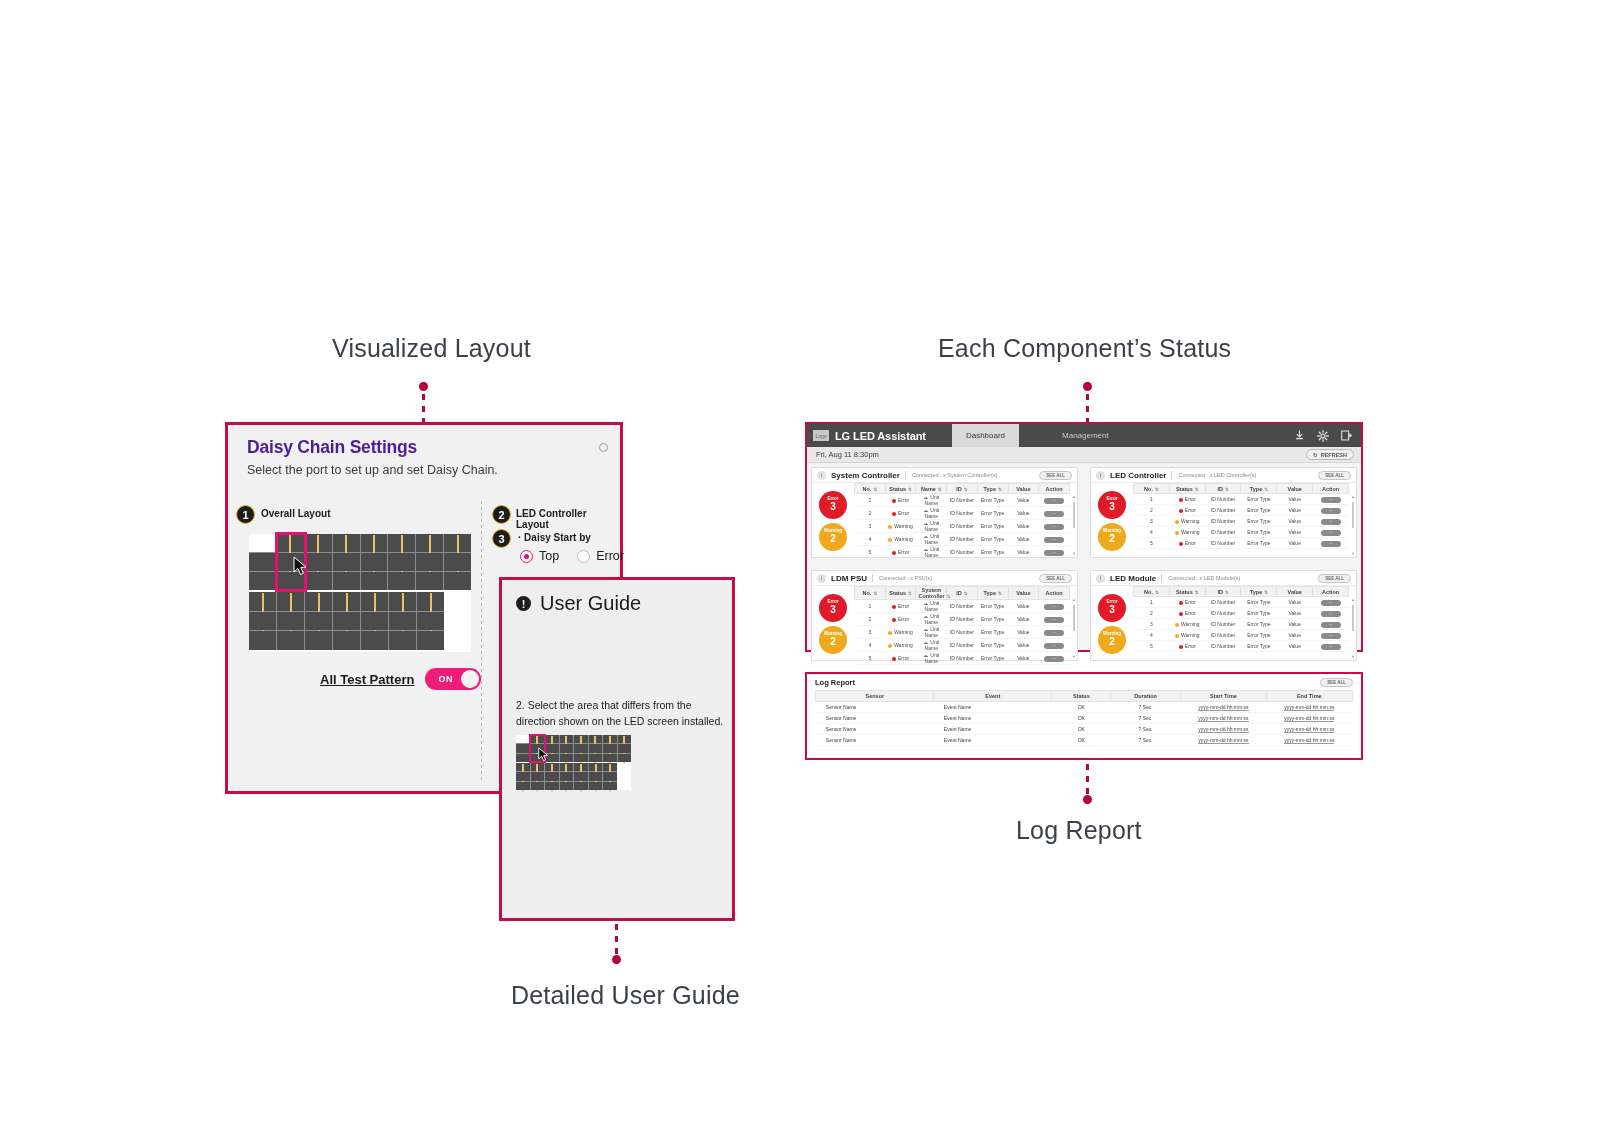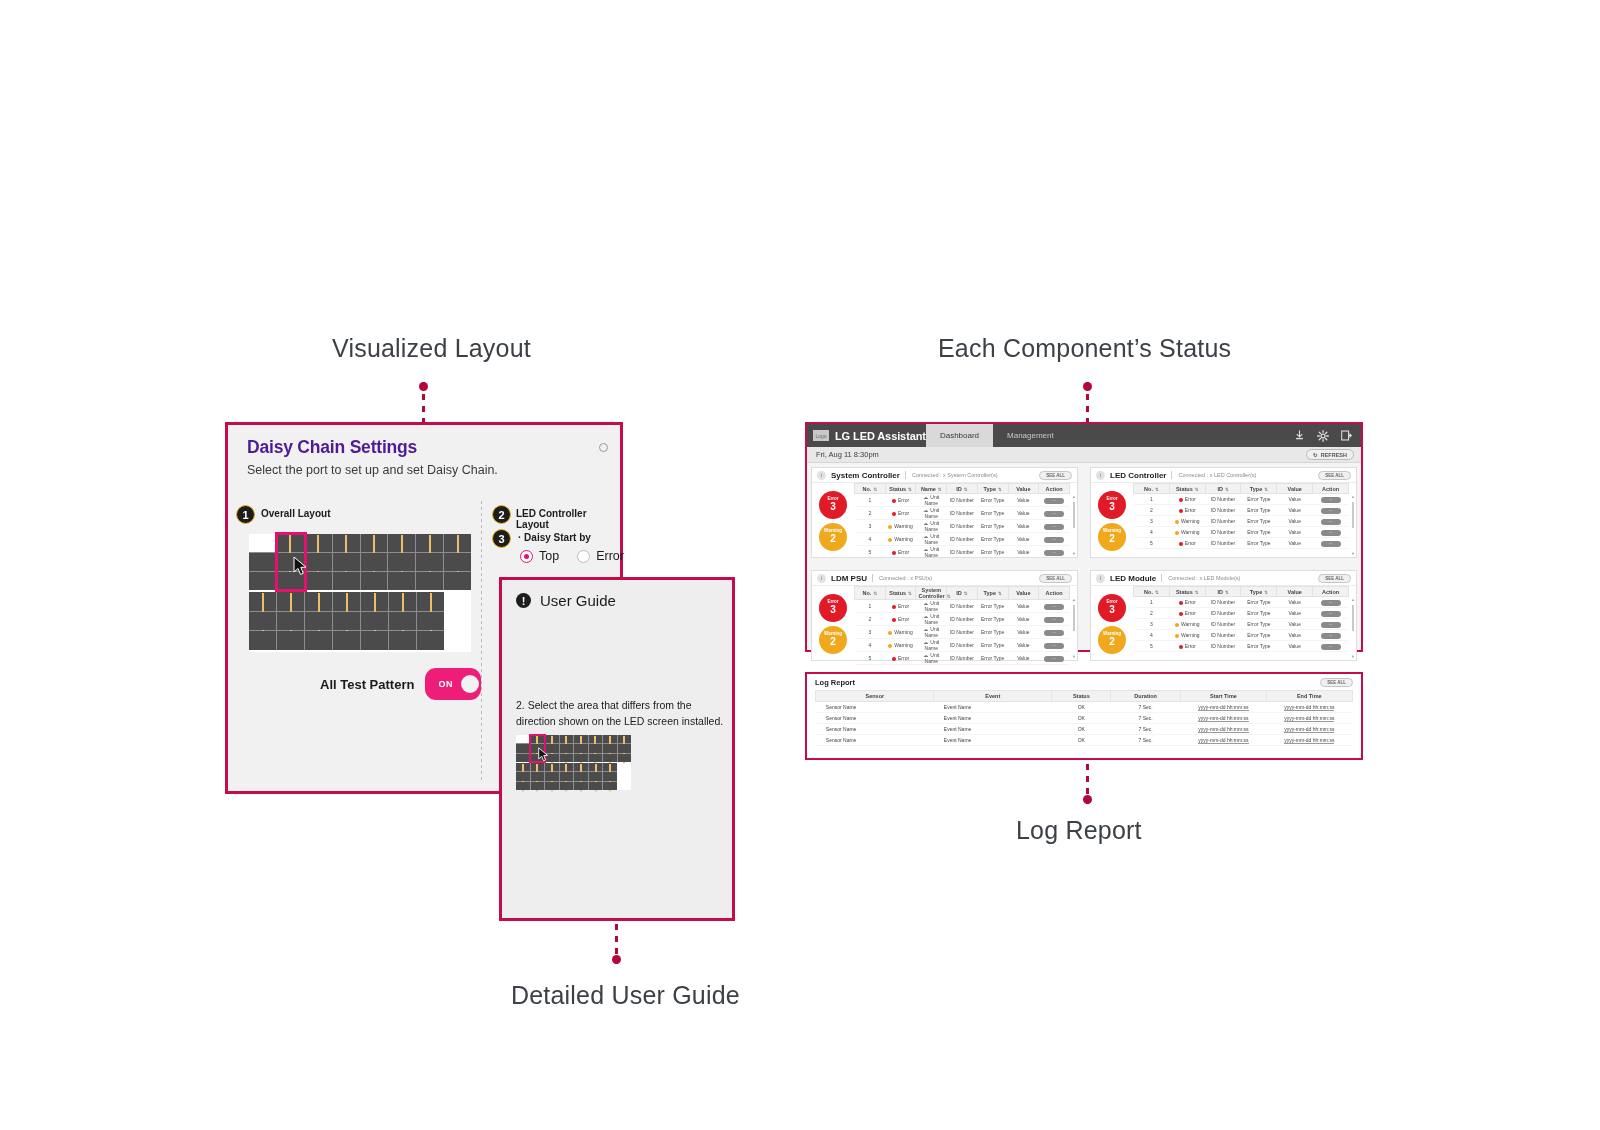--- a/index.html
+++ b/index.html
@@ -76,23 +76,23 @@
   .arrow { position: absolute; left: 50%; top: 7%; width: 2px; height: 78%; background: #edc068; transform: translateX(-50%); }
   .arrow:after {
     content: ""; position: absolute; left: 50%; bottom: -5px; transform: translateX(-50%);
     border-left: 4px solid transparent; border-right: 4px solid transparent; border-top: 6px solid #edc068;
   }
   .sel-box { position: absolute; border: 3px solid #e6106e; z-index: 5; pointer-events: none; }
   .cursor { position: absolute; z-index: 6; width: 0; height: 0; }
   .cursor svg { display: block; }
 
   .toggle-row { position: absolute; left: 320px; top: 668px; display: flex; align-items: center; gap: 11px; }
-  .toggle-label { font-size: 13px; font-weight: bold; color: #1b1b1b; }
+  .toggle-label { font-size: 13px; font-weight: bold; color: #1b1b1b; text-decoration: underline; }
   .toggle {
-    position: relative; width: 56px; height: 32px; border-radius: 11px; background: #ee1d78;
+    position: relative; width: 56px; height: 22px; border-radius: 11px; background: #ee1d78;
     display: flex; align-items: center;
   }
   .toggle .txt { position: absolute; left: 13px; font-size: 9px; color: #fff; font-weight: bold; letter-spacing: .5px; }
   .toggle .knob { position: absolute; right: 2px; width: 18px; height: 18px; border-radius: 50%; background: #f2f2f2; }
 
   .radio-row { position: absolute; left: 520px; top: 549px; display: flex; align-items: center; gap: 18px; }
   .radio { display: flex; align-items: center; gap: 6px; font-size: 12.5px; color: #1b1b1b; }
   .radio .mark { width: 13px; height: 13px; border-radius: 50%; border: 1.5px solid #bdbdbd; background:#fff; position: relative; }
   .radio.on .mark { border-color: #e6106e; }
   .radio.on .mark:after { content: ""; position: absolute; left: 3px; top: 3px; width: 5px; height: 5px; border-radius: 50%; background: #e6106e; }
@@ -101,34 +101,34 @@
   #guide-panel {
     position: absolute; left: 499px; top: 577px;
     width: 236px; height: 344px;
     background: #eeeeee; border: 3px solid #c30b4e;
   }
   #guide-panel .g-head { position: absolute; left: 14px; top: 12px; display: flex; align-items: center; gap: 9px; }
   .excl {
     width: 15px; height: 15px; border-radius: 50%; background: #1d1d1d; color: #fff;
     font-size: 11px; font-weight: bold; display: flex; align-items: center; justify-content: center;
   }
-  #guide-panel .g-title { font-size: 15px; color: #1b1b1b; }
+  #guide-panel .g-title { font-size: 20px; color: #1b1b1b; }
   .g-step { position: absolute; left: 14px; width: 208px; font-size: 10.5px; line-height: 15.5px; color: #1b1b1b; }
   #g-mini { position: absolute; left: 14px; top: 155px; width: 115px; height: 55px; background: #fff; }
 
   
   #dashboard {
     position: absolute; left: 805px; top: 422px;
     width: 558px; height: 230px; background: #f4f4f4;
     border: 2px solid #c30b4e;
   }
   #topbar { position: relative; height: 23px; background: #4a4a4a; display: flex; align-items: center; }
   #topbar .logo { margin-left: 6px; width: 16px; height: 11px; background: #c8c8c8; color: #6b6b6b; font-size: 5px; display: flex; align-items: center; justify-content: center; }
   #topbar .brand { margin-left: 6px; color: #fff; font-size: 11px; font-weight: bold; letter-spacing: -.1px; }
-  #topbar .tabs { display: flex; height: 100%; margin-left: 0; }
+  #topbar .tabs { display: flex; height: 100%; margin-left: 26px; gap: 29px; }
   #topbar .tab { display: flex; align-items: center; padding: 0 14px; font-size: 8px; color: #c9c9c9; }
   #topbar .tab.active { background: #d9d9d9; color: #3a3a3a; }
   #topbar .icons { margin-left: auto; display: flex; align-items: center; gap: 12px; margin-right: 9px; }
   #topbar .icons svg { display: block; }
 
   #datebar { height: 16px; background: #e8e8e8; display: flex; align-items: center; border-bottom: 1px solid #d5d5d5; }
   #datebar .dt { margin-left: 9px; font-size: 7.5px; color: #3b3b3b; }
   #datebar .refresh {
     margin-left: auto; margin-right: 7px; height: 11px; padding: 0 6px; border-radius: 6px;
     background: #efefef; border: 1px solid #bbb; display: flex; align-items: center; gap: 3px;

